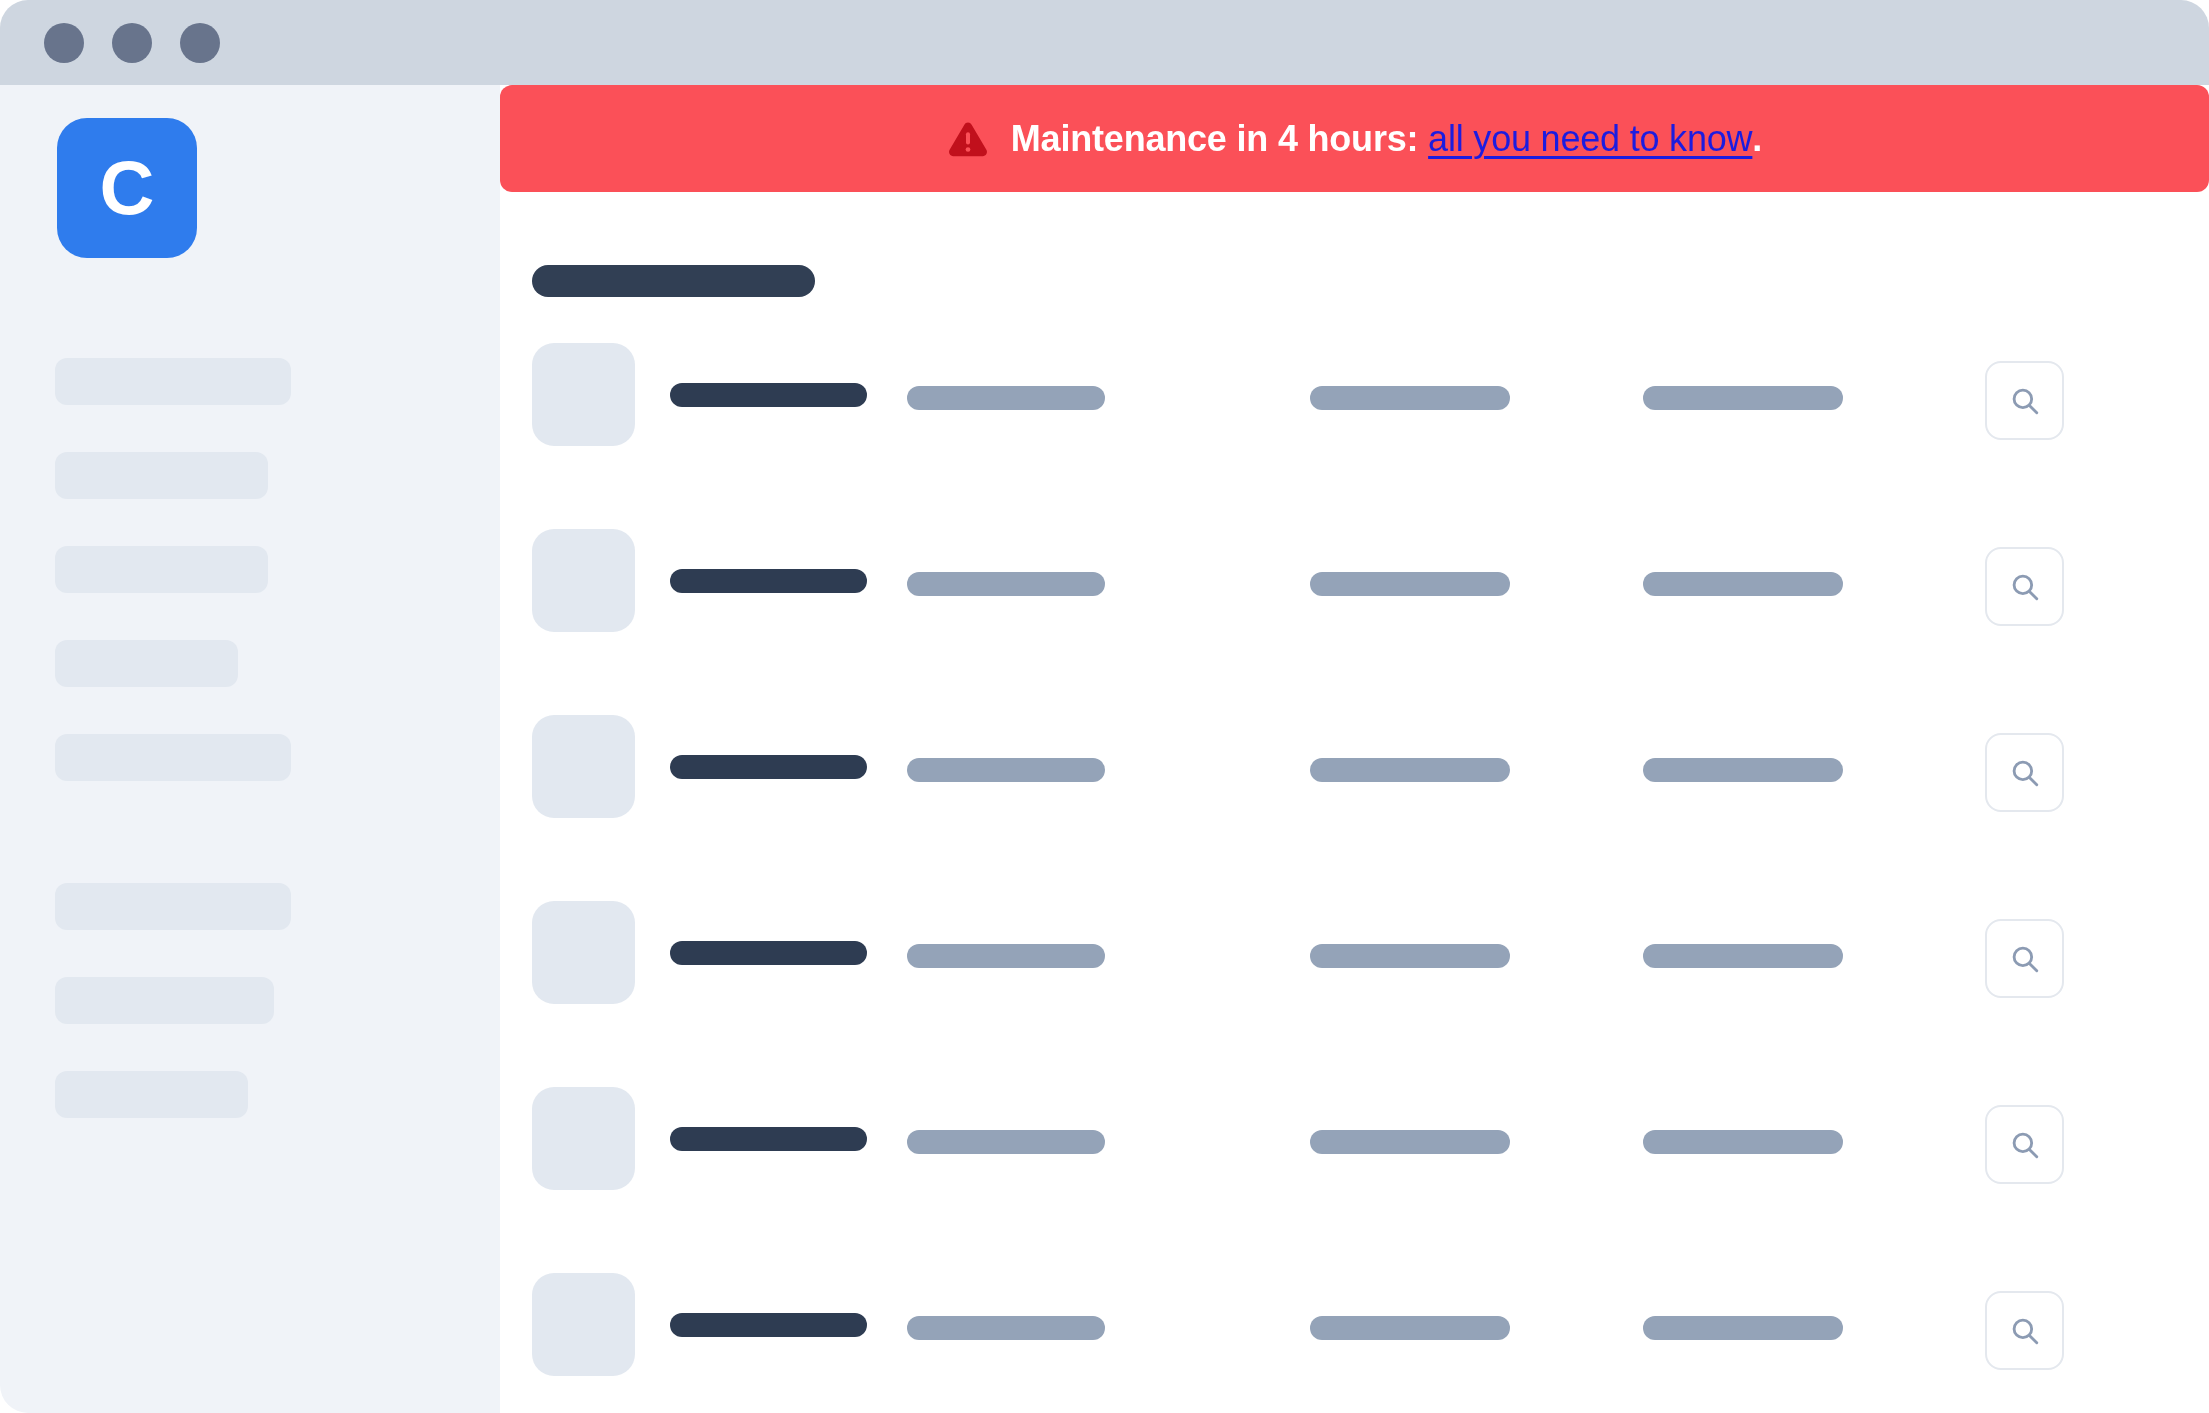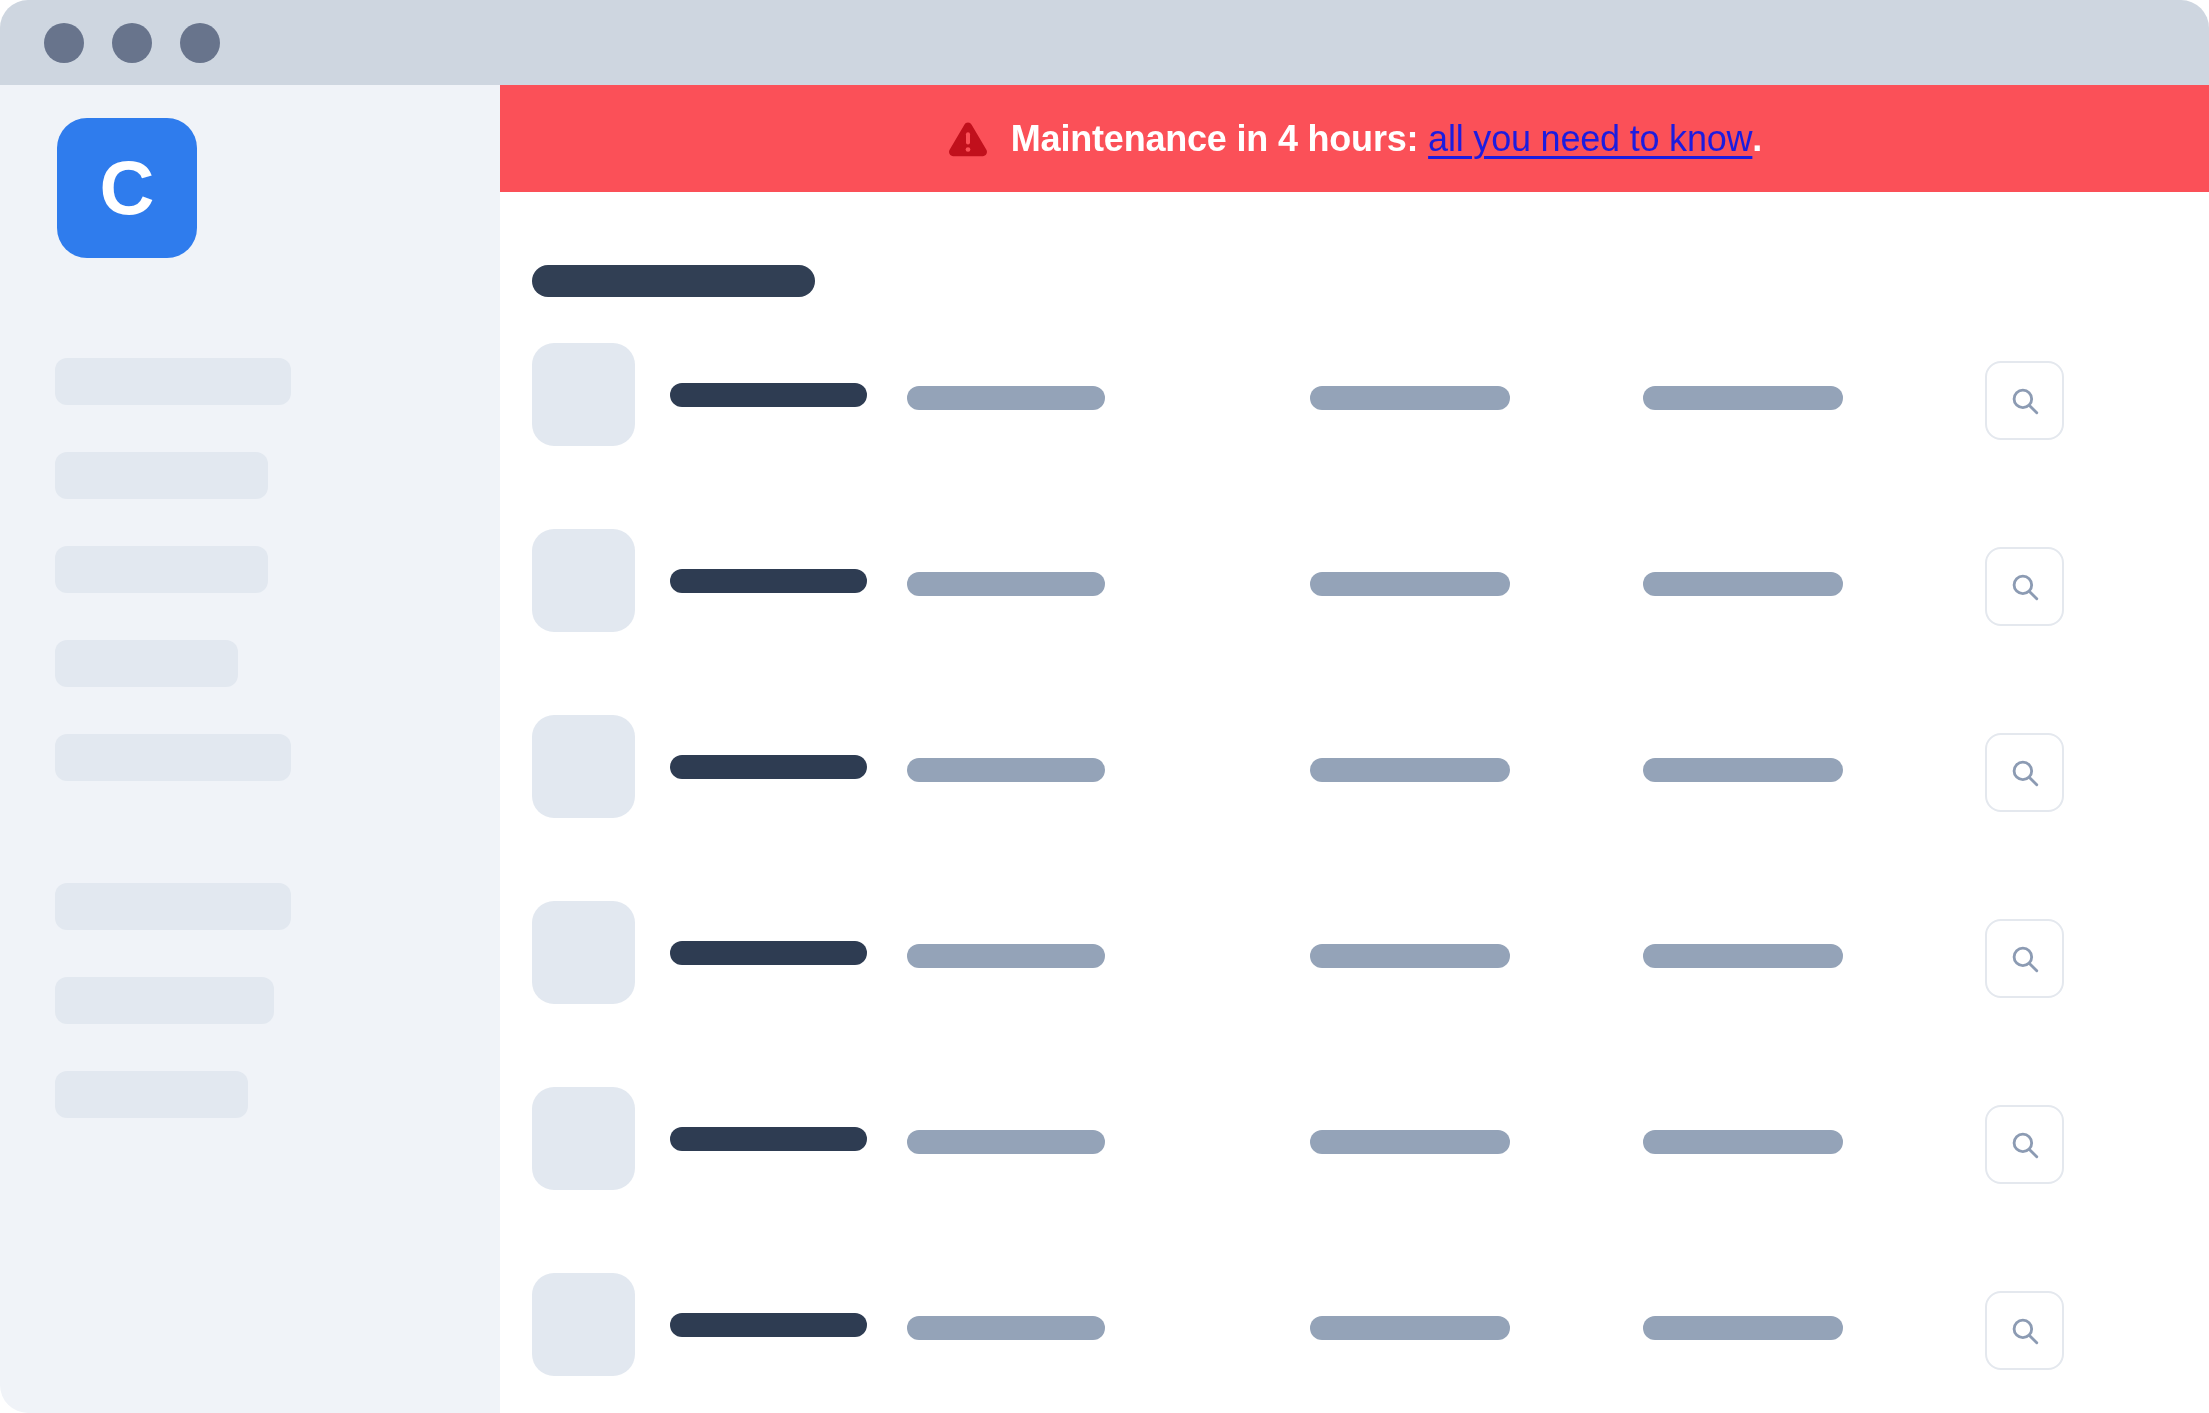--- a/index.html
+++ b/index.html
@@ -103,20 +103,21 @@
   .banner {
     position: absolute;
     top: 0; left: 0;
     width: 1709px;
     height: 107px;
     background: #fb5058;
     display: flex;
     align-items: center;
     justify-content: center;
     gap: 22px;
+    border-radius: 12px;
   }
   .banner-icon {
     width: 42px;
     height: 42px;
     display: block;
     flex: 0 0 auto;
   }
   .banner-text {
     font-size: 36px;
     font-weight: bold;

